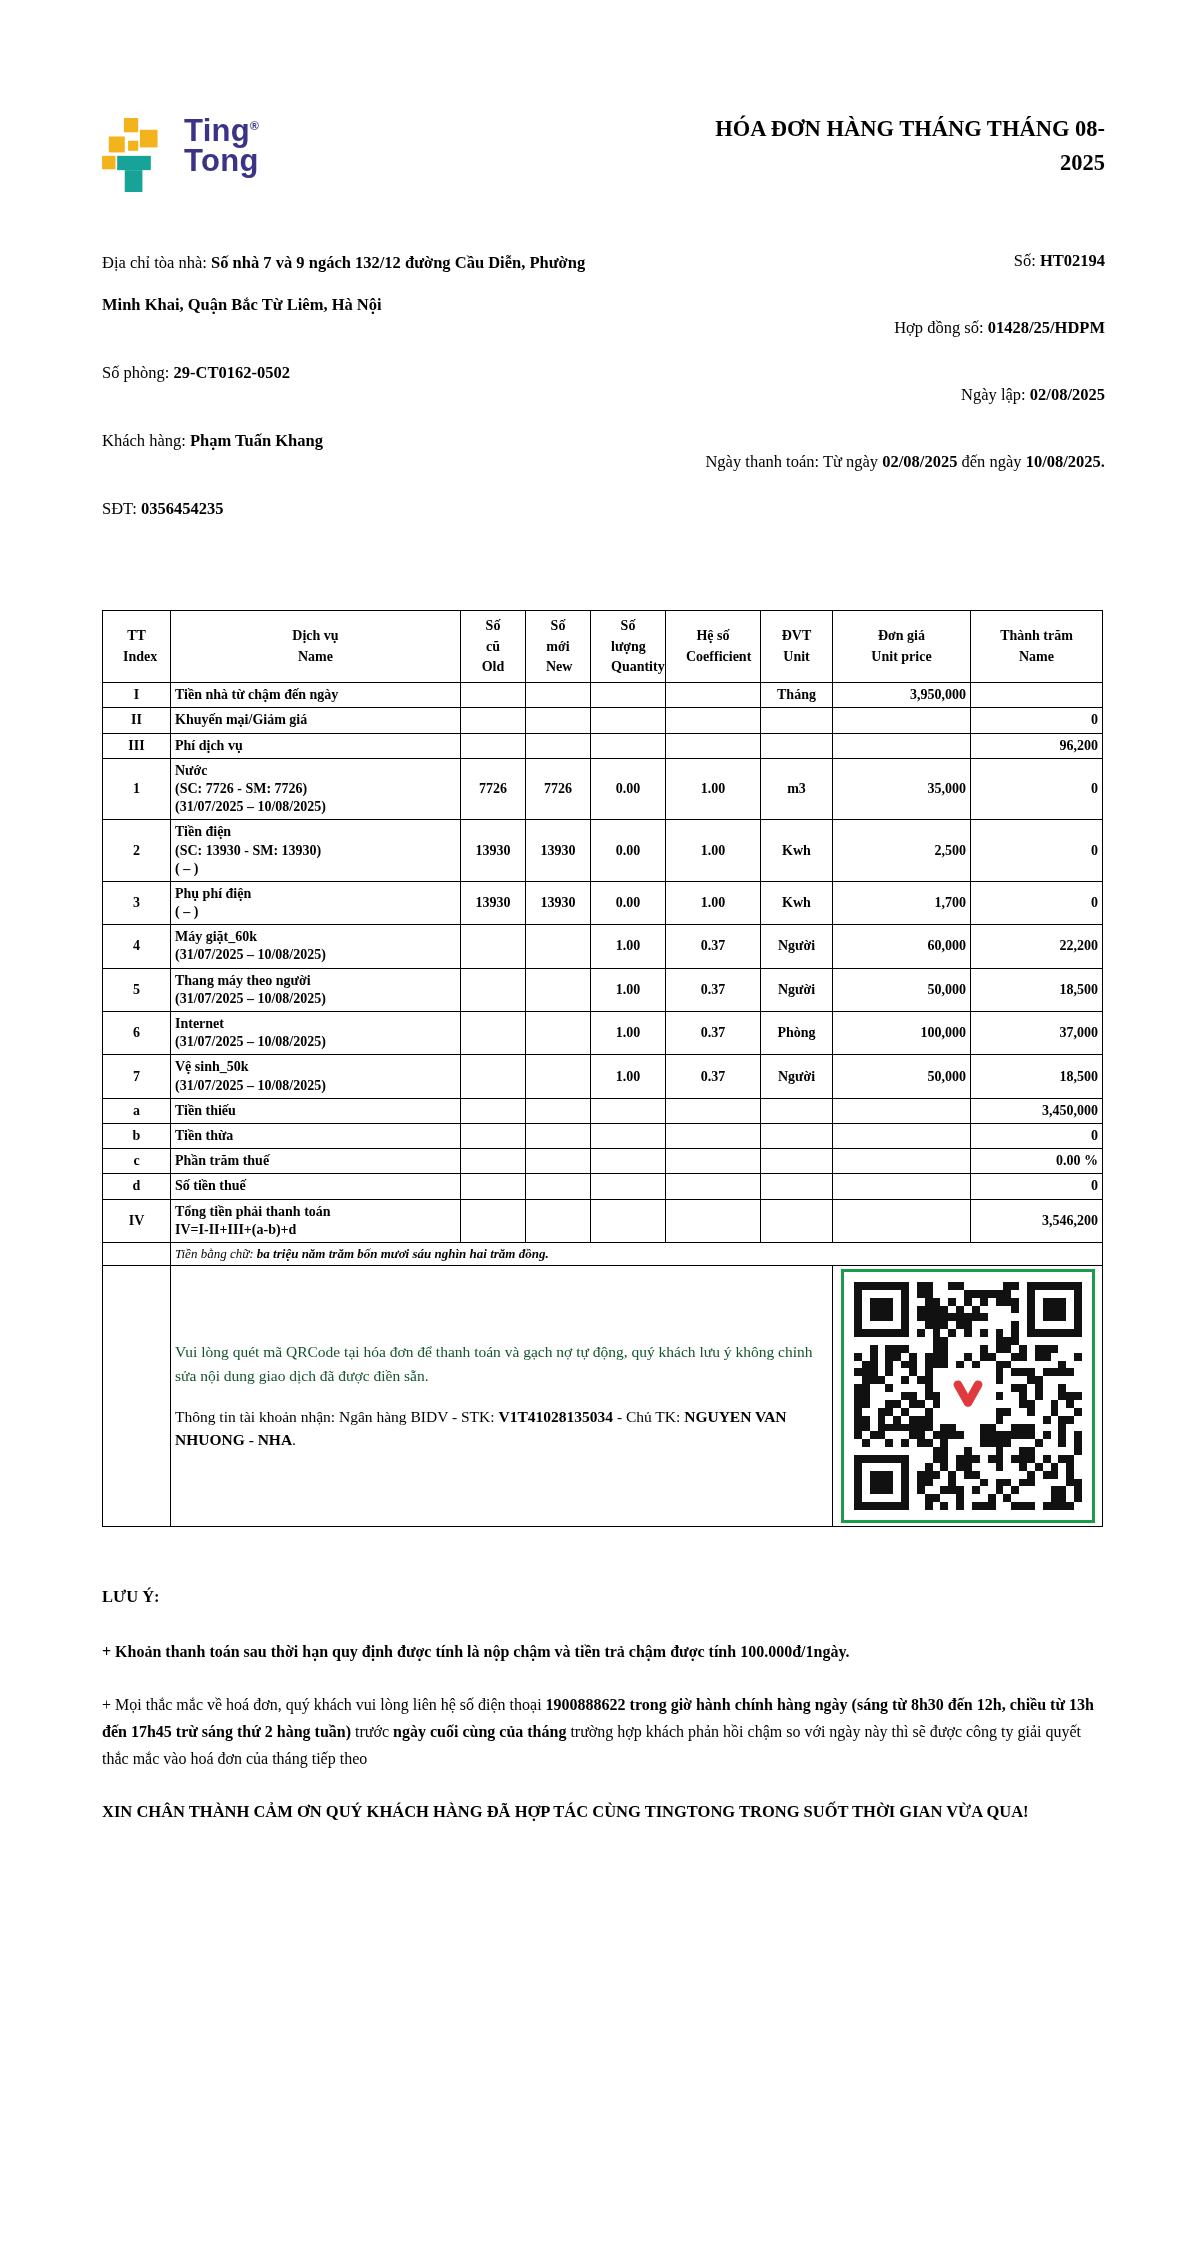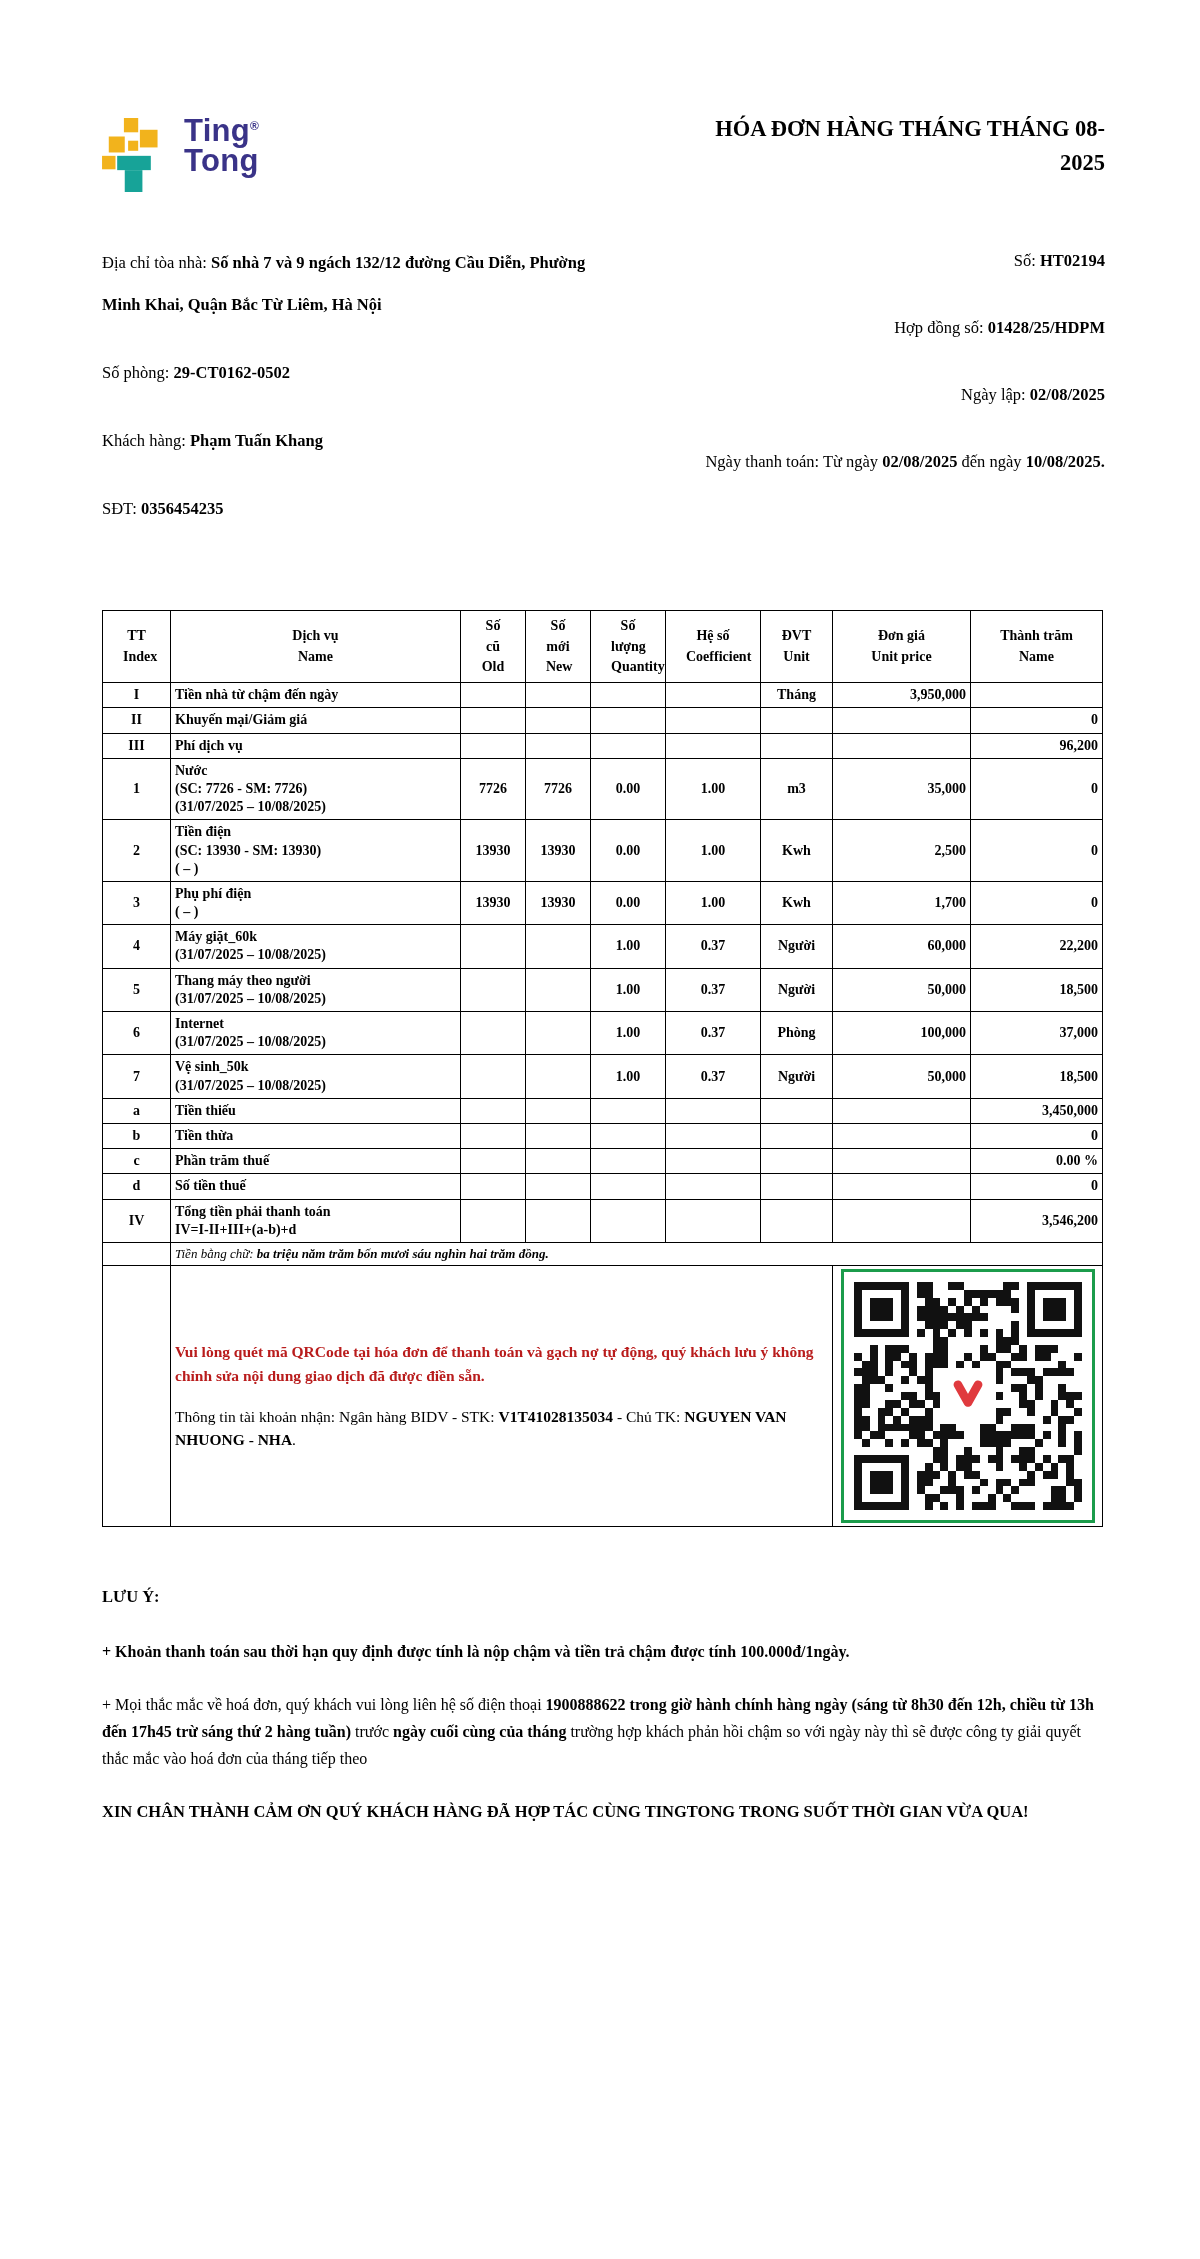--- a/index.html
+++ b/index.html
@@ -344,21 +344,21 @@
       </tr>
     </tbody>
   <tbody>
     <tr>
       <td class="c-tt"></td>
       <td class="words" colspan="8"><span style="font-style: italic;">Tiền bằng chữ: </span><span style="font-weight: bold; font-style: italic;">ba triệu năm trăm bốn mươi sáu nghìn hai trăm đồng.</span></td>
     </tr>
     <tr style="height:255px;">
       <td class="c-tt"></td>
       <td class="pay-cell" colspan="6">
-        <p class="red-note" style="color:#b91c1c;font-weight:bold;">Vui lòng quét mã QRCode tại hóa đơn để thanh toán và gạch nợ tự động, quý khách lưu ý không chỉnh sửa nội dung giao dịch đã được điền sẵn.</p>
+        <p class="red-note" style="color:#14532d;">Vui lòng quét mã QRCode tại hóa đơn để thanh toán và gạch nợ tự động, quý khách lưu ý không chỉnh sửa nội dung giao dịch đã được điền sẵn.</p>
         <p class="acct"><span>Thông tin tài khoản nhận: Ngân hàng BIDV - STK: </span><span style="font-weight: bold;">V1T41028135034</span><span> - Chủ TK: </span><span style="font-weight: bold;">NGUYEN VAN NHUONG - NHA</span><span>.</span></p>
       </td>
       <td class="qr-cell" colspan="2">
         <div class="qr-box" style="border:3px solid #1B9C4B;">
           <svg id="qr-svg" width="228" height="228" viewBox="0 0 29 29" style="shape-rendering:crispEdges;display:block;">
               <rect x="0" y="0" width="29" height="29" fill="#ffffff"></rect>
               <rect x="8" y="0" width="1" height="1" fill="#111111"></rect>
               <rect x="9" y="0" width="1" height="1" fill="#111111"></rect>
               <rect x="12" y="0" width="1" height="1" fill="#111111"></rect>
               <rect x="13" y="0" width="1" height="1" fill="#111111"></rect>

